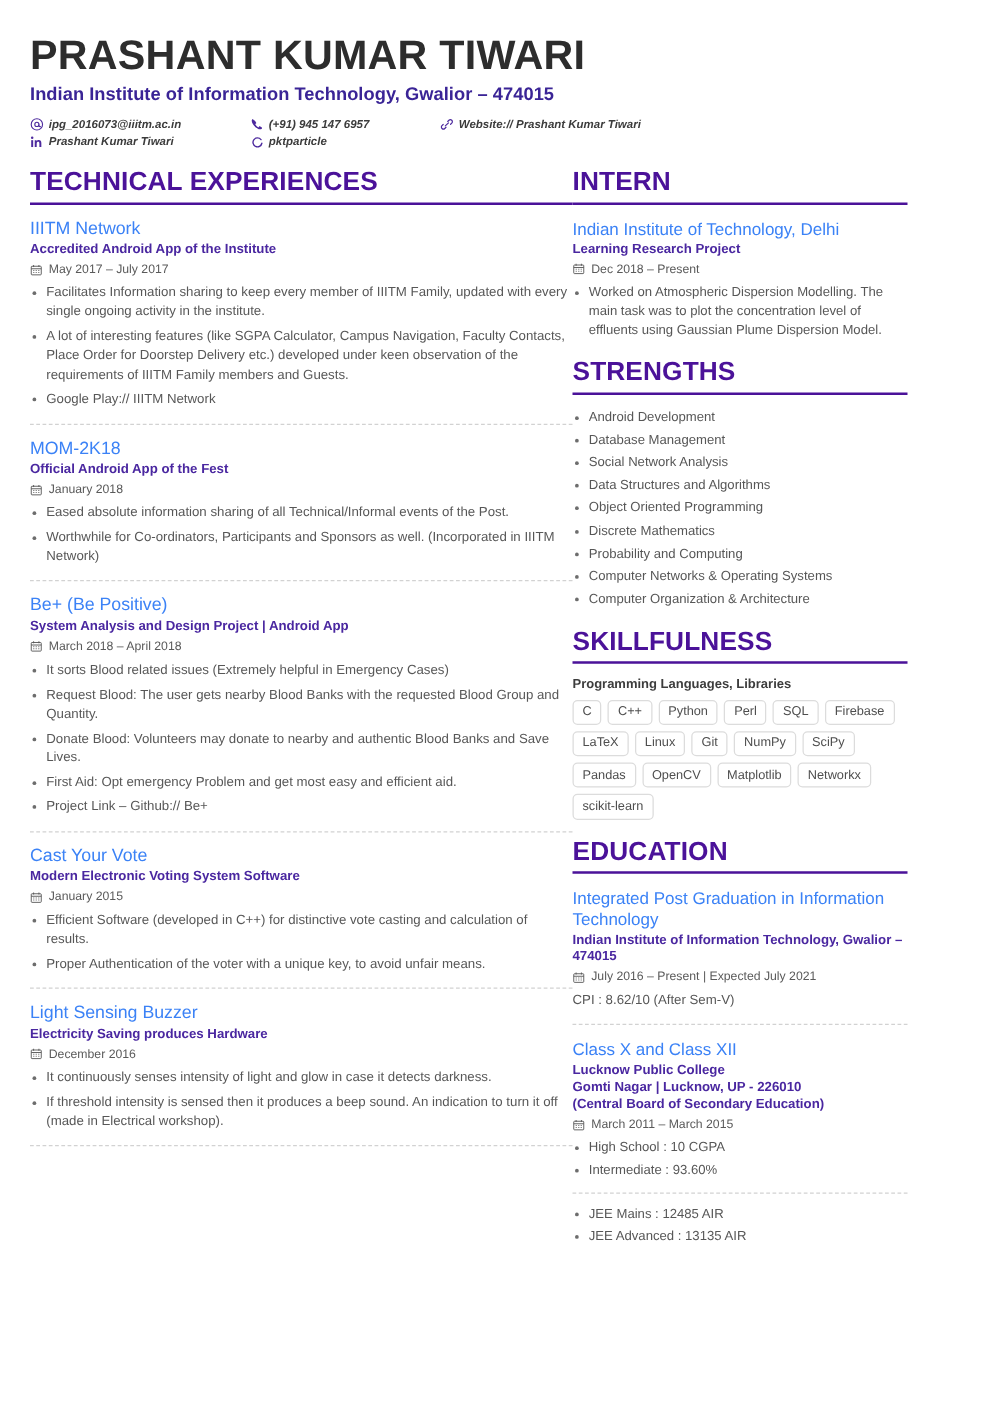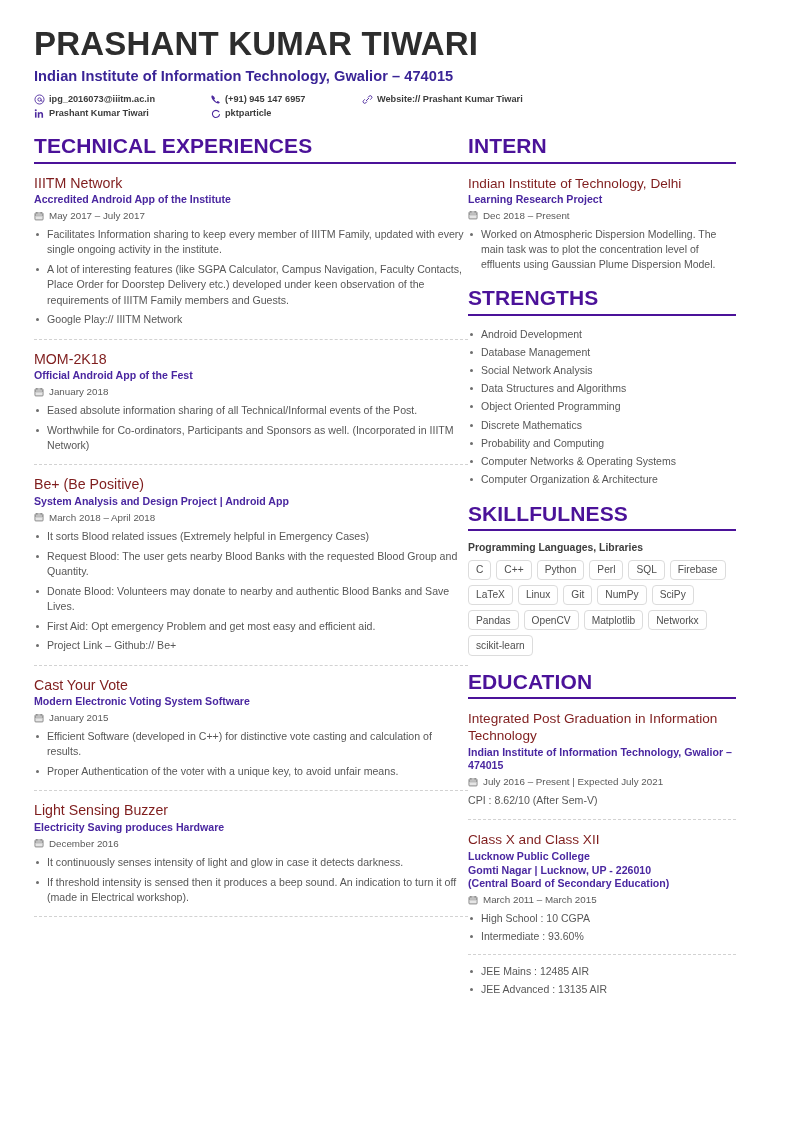--- a/index.html
+++ b/index.html
@@ -10,21 +10,21 @@
     background: #ffffff;
     font-family: "Liberation Sans", "DejaVu Sans", sans-serif;
     color: #4a4a4a;
     -webkit-font-smoothing: antialiased;
   }
 
   .page {
     position: relative;
     width: 794px;
     height: 1123px;
-    padding: 26px 30px 0 34px;
+    padding: 26px 30px 0 24px;
     overflow: hidden;
   }
 
   
   .hdr { margin-bottom: 10px; }
 
   .hdr-name {
     font-size: 33px;
     font-weight: bold;
     letter-spacing: 0.2px;
@@ -33,21 +33,21 @@
   }
 
   .hdr-sub {
     font-size: 14.6px;
     font-weight: bold;
     color: #3a2496;
     margin-top: 5px;
     letter-spacing: 0.05px;
   }
 
-  .contact-rows { margin-top: 8px; }
+  .contact-rows { margin-top: 8px; font-style: italic; }
 
   .contact-row {
     display: flex;
     align-items: flex-start;
     font-size: 9.2px;
     font-weight: bold;
     color: #3c3c3c;
     line-height: 1.55;
   }
 
@@ -91,21 +91,21 @@
     border-top: 2.2px solid #4b1299;
     margin-top: 3px;
     margin-bottom: 11px;
   }
 
   
   .entry { margin-bottom: 8px; }
 
   .entry-title {
     font-size: 14.2px;
-    color: #7f1d1d;
+    color: #3b82f6;
     line-height: 1.25;
     margin-bottom: 1px;
   }
 
   .entry-sub {
     font-size: 10.6px;
     font-weight: bold;
     color: #4a27a0;
     line-height: 1.3;
     margin-bottom: 3px;

